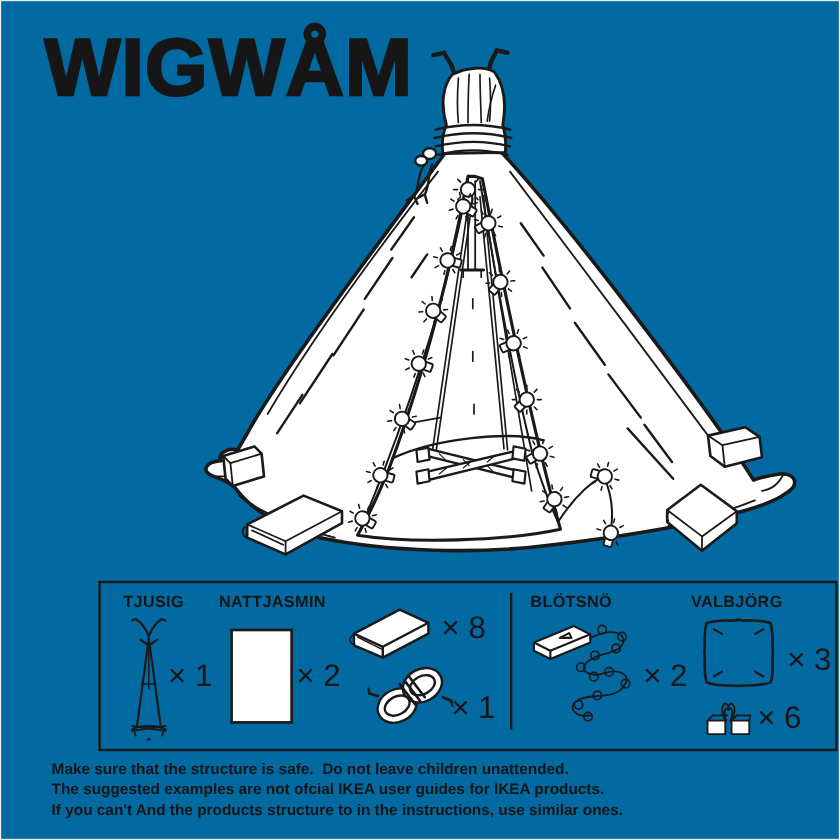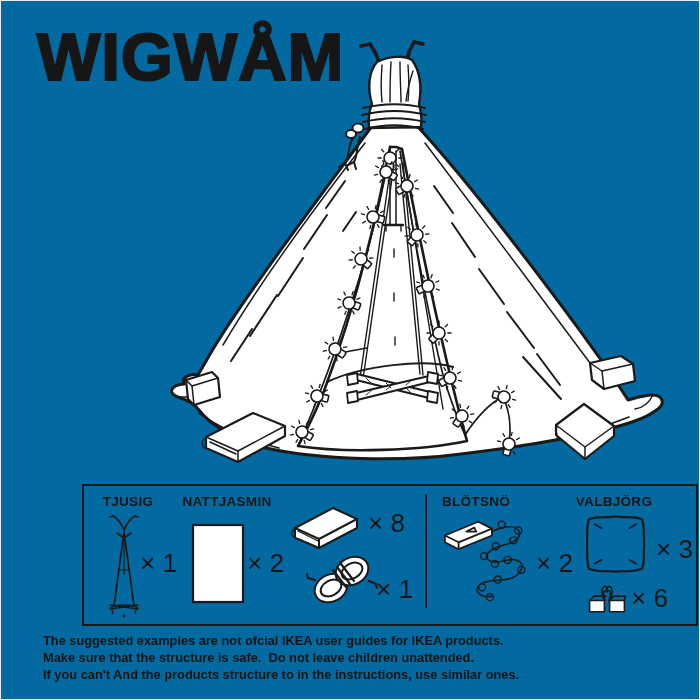--- a/index.html
+++ b/index.html
@@ -341,18 +341,18 @@
         <path fill="#fff" d="M26,23 L43,23 L43,36 L26,36 Z"></path>
         <path d="M3,23 L8,18 L22,18"></path>
           <path d="M26,23 L31,18 L44,18 L43,23"></path>
       </g>
     </svg>
     <div class="part-qty" style="left:547px;top:97px;">× 6</div>
 
   </div>
 
   <div class="footer">
+    <div class="foot-line">Make sure that the structure is safe.  Do not leave children unattended.</div>
     <div class="foot-line">The suggested examples are not ofcial IKEA user guides for IKEA products.</div>
-    <div class="foot-line">Make sure that the structure is safe.  Do not leave children unattended.</div>
     <div class="foot-line">If you can't And the products structure to in the instructions, use similar ones.</div>
   </div>
 
 </div>
 
 </body></html>

